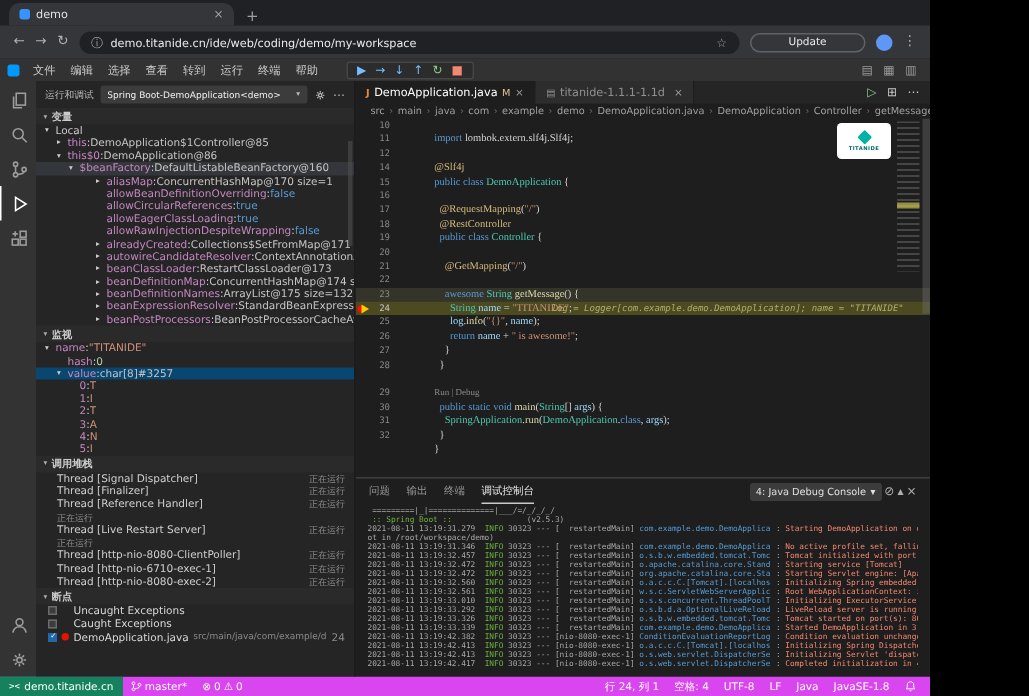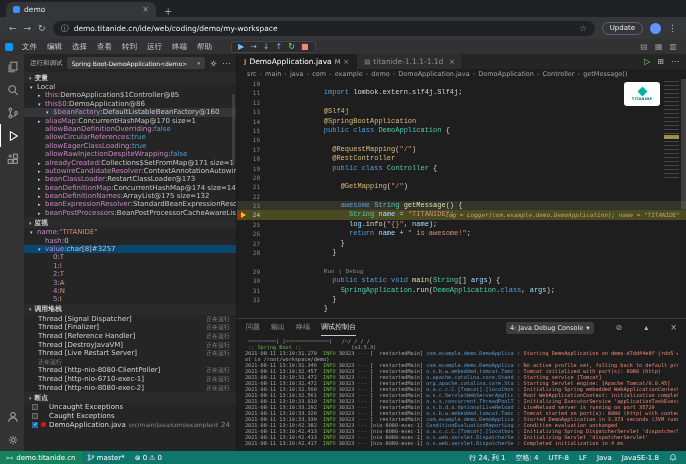--- a/index.html
+++ b/index.html
@@ -1,30 +1,30 @@
 <!DOCTYPE html>
 <html><head>
 <meta charset="utf-8">
 <style>
 *{margin:0;padding:0;box-sizing:border-box}
 body{background:#000;font-family:"DejaVu Sans",sans-serif}
-.screen{position:relative;width:686px;height:464px;background:#1e1e1e;overflow:hidden;color:#ccc}
+.screen{position:relative;width:620px;height:464px;background:#1e1e1e;overflow:hidden;color:#ccc}
 
 .bstrip{height:17px;background:#202124;display:flex;align-items:flex-end;gap:4px;padding:2px 6px 0}
 .btab{height:15px;width:150px;background:#35363a;border-radius:7px 7px 0 0;display:flex;align-items:center;gap:4px;padding:0 7px;color:#dee1e6;font-size:7.5px}
 .btab-title{flex:1;overflow:hidden;white-space:nowrap}
 .btab-close{color:#9aa0a6;font-size:8px}
 .favicon{width:7px;height:7px;border-radius:2px;background:#3794ff;flex:none}
 .newtab{color:#9aa0a6;font-size:10px;line-height:10px;padding:0 4px}
 .baddr{height:22px;background:#35363a;display:flex;align-items:center;gap:7px;padding:0 9px;color:#c6c9cc}
 .navic{font-size:9px;color:#aeb1b5}
 .urlbox{flex:1;height:15px;border-radius:8px;background:#202124;display:flex;align-items:center;gap:5px;padding:0 8px;font-size:7.5px;color:#e8eaed}
 .urltext{flex:1;overflow:hidden;white-space:nowrap}
 .urlinfo,.urlstar{color:#9aa0a6;font-size:8px}
-.updatebtn{height:13px;border:1px solid #5f6368;border-radius:7px;display:flex;align-items:center;padding:0 7px;font-size:7px;color:#e8eaed}
+.updatebtn{height:13px;border:1px solid #5f6368;border-radius:7px;display:flex;align-items:center;padding:0 25px;font-size:7px;color:#e8eaed}
 .avatar{width:11px;height:11px;border-radius:50%;background:#5e97f6;flex:none}
 
 .titlebar{height:15px;background:#323233;display:flex;align-items:center;padding:0 5px;font-size:7.5px;color:#cccccc}
 .vslogo{width:8px;height:8px;border-radius:2px;background:#0098ff;margin-right:4px;flex:none}
 .menubar{display:flex}
 .menu-item{padding:0 5px;white-space:nowrap}
 .dbgbar{display:flex;align-items:center;gap:6px;background:#2c2c2d;border:1px solid #454545;border-radius:2px;padding:0 6px;height:12px;margin-left:14px;font-size:8px;line-height:8px}
 .dbg-blue{color:#75beff}.dbg-green{color:#89d185}.dbg-red{color:#f48771}
 .tb-right{margin-left:auto;display:flex;gap:7px;font-size:8px;color:#9a9a9a;padding-right:4px}
 
@@ -39,21 +39,21 @@
 .side-title{font-size:6.5px;color:#bbbbbb;white-space:nowrap}
 .cfgsel{flex:1;height:12px;background:#3c3c3c;border:1px solid #3c3c3c;border-radius:2px;display:flex;align-items:center;gap:3px;padding:0 4px;min-width:0;color:#f0f0f0}
 .cfglbl{flex:1;overflow:hidden;white-space:nowrap;font-size:6px}
 .cfgchev{font-size:5px;color:#bbb}
 .moreic{color:#bbb;font-size:8px}
 .sec{flex:none}
 .sec-head{height:11px;display:flex;align-items:center;padding:0 5px;font-size:6.8px;font-weight:bold;color:#cccccc;background:#2a2a2b}
 .sec-head::before{content:"▾";margin-right:3px;font-size:5px;color:#aaa}
 .vrow{height:8.4px;display:flex;align-items:center;white-space:nowrap;overflow:hidden;line-height:8.4px}
 .vrow[data-ind="0"]{padding-left:6px}.vrow[data-ind="1"]{padding-left:14px}
-.vrow[data-ind="2"]{padding-left:22px}.vrow[data-ind="3"]{padding-left:14px}
+.vrow[data-ind="2"]{padding-left:22px}.vrow[data-ind="3"]{padding-left:40px}
 .vrow[data-sel="sel"]{background:#094771}
 .vrow[data-sel="hov"]{background:#33373c}
 .vtw{width:7px;flex:none;color:#cccccc;font-size:5px}
 .vname{color:#c586c0}
 .vname[data-nc="scope"]{color:#cccccc;font-weight:normal}
 .vsep{color:#cccccc}
 .vval{color:#c5c5c5;overflow:hidden}
 .vval[data-vc="str"]{color:#ce9178}
 .vval[data-vc="bool"]{color:#569cd6}
 .vval[data-vc="num"]{color:#b5cea8}
@@ -87,21 +87,21 @@
 .bc-item:not(:last-child)::after{content:"›";margin:0 3px;color:#6e6e6e}
 .codearea{flex:1;position:relative;overflow:hidden}
 .cline{height:9.4px;line-height:9.4px;display:flex;align-items:center}
 .cline[data-cls="hl2"]{background:#4b4a20}
 .cline[data-cls="hl1"]{background:#35342a}
 .cline[data-cls="hl2"] .gnum{color:#c6c6c6}
 .gmark{width:10px;height:100%;position:relative;flex:none}
 .gmark[data-m="cur"]::before{content:"";position:absolute;left:1px;top:50%;transform:translateY(-50%);width:5px;height:5px;border-radius:50%;background:#e51400}
 .gmark[data-m="cur"]::after{content:"";position:absolute;left:4px;top:50%;transform:translateY(-50%);border-left:5px solid #ffcc00;border-top:3px solid transparent;border-bottom:3px solid transparent}
 .gnum{width:18px;text-align:right;color:#858585;font-family:"DejaVu Sans Mono",monospace;font-size:6px;padding-right:5px;flex:none}
-.ctext{font-family:Liberation Mono, monospace;font-size:7px;white-space:pre;color:#d4d4d4}
+.ctext{font-family:Liberation Serif, serif;font-size:7px;white-space:pre;color:#d4d4d4}
 [data-tk="kw"]{color:#569cd6}
 [data-tk="type"]{color:#4ec9b0}
 [data-tk="fn"]{color:#dcdcaa}
 [data-tk="str"]{color:#ce9178}
 [data-tk="var"]{color:#9cdcfe}
 [data-tk="ann"]{color:#d7ba7d}
 [data-tk="pl"]{color:#d4d4d4}
 [data-tk="lens"]{color:#8a8a8a;font-size:6px}
 .hint{font-family:"DejaVu Sans Mono",monospace;font-size:6px;font-style:italic;color:#b3ae6e;margin-left:8px;white-space:pre}
 .wm{position:absolute;top:3px;right:26px;width:36px;height:24px;background:#ffffff;border-radius:3px;display:flex;flex-direction:column;align-items:center;justify-content:center;gap:2px}
@@ -109,32 +109,32 @@
 .wm-text{font-size:3.5px;color:#006d66;font-weight:bold;letter-spacing:.3px}
 .minimap{position:absolute;top:2px;right:7px;width:15px;height:100px;opacity:.5;background:repeating-linear-gradient(180deg,#6d6d6d 0 1px,transparent 1px 4px)}
 .mm-hl{position:absolute;top:56px;right:7px;width:15px;height:4px;background:rgba(215,203,85,.65)}
 .vscroll{position:absolute;top:0;right:0;width:5px;height:130px;background:rgba(121,121,121,.35)}
 
 .panel{height:133px;border-top:1px solid #3e3e42;display:flex;flex-direction:column;flex:none}
 .panel-head{height:17px;display:flex;align-items:center;gap:10px;padding:0 9px;font-size:7px;color:#969696;flex:none}
 .ptabs{display:flex;gap:11px;height:100%}
 .ptab{height:100%;display:flex;align-items:center;border-bottom:1px solid transparent;white-space:nowrap}
 .ptab[data-active="true"]{color:#e7e7e7;border-bottom-color:#c9c9c9}
-.ph-right{margin-left:auto;display:flex;align-items:center;gap:22px}
+.ph-right{margin-left:auto;display:flex;align-items:center;gap:2px}
 .psel{display:flex;align-items:center;gap:3px;background:#3c3c3c;height:12px;padding:0 4px;border-radius:2px;color:#e0e0e0;font-size:6.5px}
 .phic{color:#b0b0b0;font-size:8px}
 .console{flex:1;padding:2px 8px;overflow:hidden;font-family:"DejaVu Sans Mono",monospace;font-size:5.2px}
 .crow{display:flex;height:6px;line-height:6px;white-space:pre;overflow:hidden}
 .cl-t{color:#a8a8a8;flex:none}
 .cl-lv{color:#6db33f;flex:none}
 .cl-lg{color:#569cd6;width:88px;flex:none;overflow:hidden}
 .cl-sep{color:#a8a8a8;flex:none}
 .cl-ms{color:#f48771;flex:none}
 
-.statusbar{height:13px;background:#0f766e;display:flex;align-items:center;color:#fff;font-size:7px}
+.statusbar{height:13px;background:#d946ef;display:flex;align-items:center;color:#fff;font-size:7px}
 .sb-remote{background:#16825d;height:100%;display:flex;align-items:center;gap:3px;padding:0 6px;flex:none}
 .sb-remote-ic{font-family:"DejaVu Sans Mono",monospace;font-size:6px}
 .sb-item{padding:0 5px;display:flex;align-items:center;gap:2px;white-space:nowrap}
 .sb-right{margin-left:auto;display:flex;align-items:center;padding-right:4px}
 svg.ic{display:block}
 </style>
 </head>
 <body>
 
 <div class="screen">
@@ -438,21 +438,20 @@
             </div>
             <div class="trow">
               <span class="tname">Thread [Finalizer]</span>
               <span class="tstat">正在运行</span>
             </div>
             <div class="trow">
               <span class="tname">Thread [Reference Handler]</span>
               <span class="tstat">正在运行</span>
             </div>
             <div class="trow">
-              <span class="tname">Thread [DestroyJavaVM]</span>
               <span class="tstat">正在运行</span>
             </div>
             <div class="trow">
               <span class="tname">Thread [Live Restart Server]</span>
               <span class="tstat">正在运行</span>
             </div>
             <div class="trow">
               <span class="tstat">正在运行</span>
             </div>
             <div class="trow">
@@ -564,28 +563,20 @@
             <div class="cline">
               <span class="gmark"></span>
               <span class="gnum">12</span>
               <span class="ctext">
                 
               <span data-tk="ann">@Slf4j</span></span>
               <span class="hint"></span>
             </div>
             <div class="cline">
               <span class="gmark"></span>
-              <span class="gnum">13</span>
-              <span class="ctext">
-                
-              <span data-tk="ann">@SpringBootApplication</span></span>
-              <span class="hint"></span>
-            </div>
-            <div class="cline">
-              <span class="gmark"></span>
               <span class="gnum">14</span>
               <span class="ctext">
                 
               <span data-tk="kw">public class </span><span data-tk="type">DemoApplication</span><span data-tk="pl"> {</span></span>
               <span class="hint"></span>
             </div>
             <div class="cline">
               <span class="gmark"></span>
               <span class="gnum">15</span>
               <span class="ctext">

